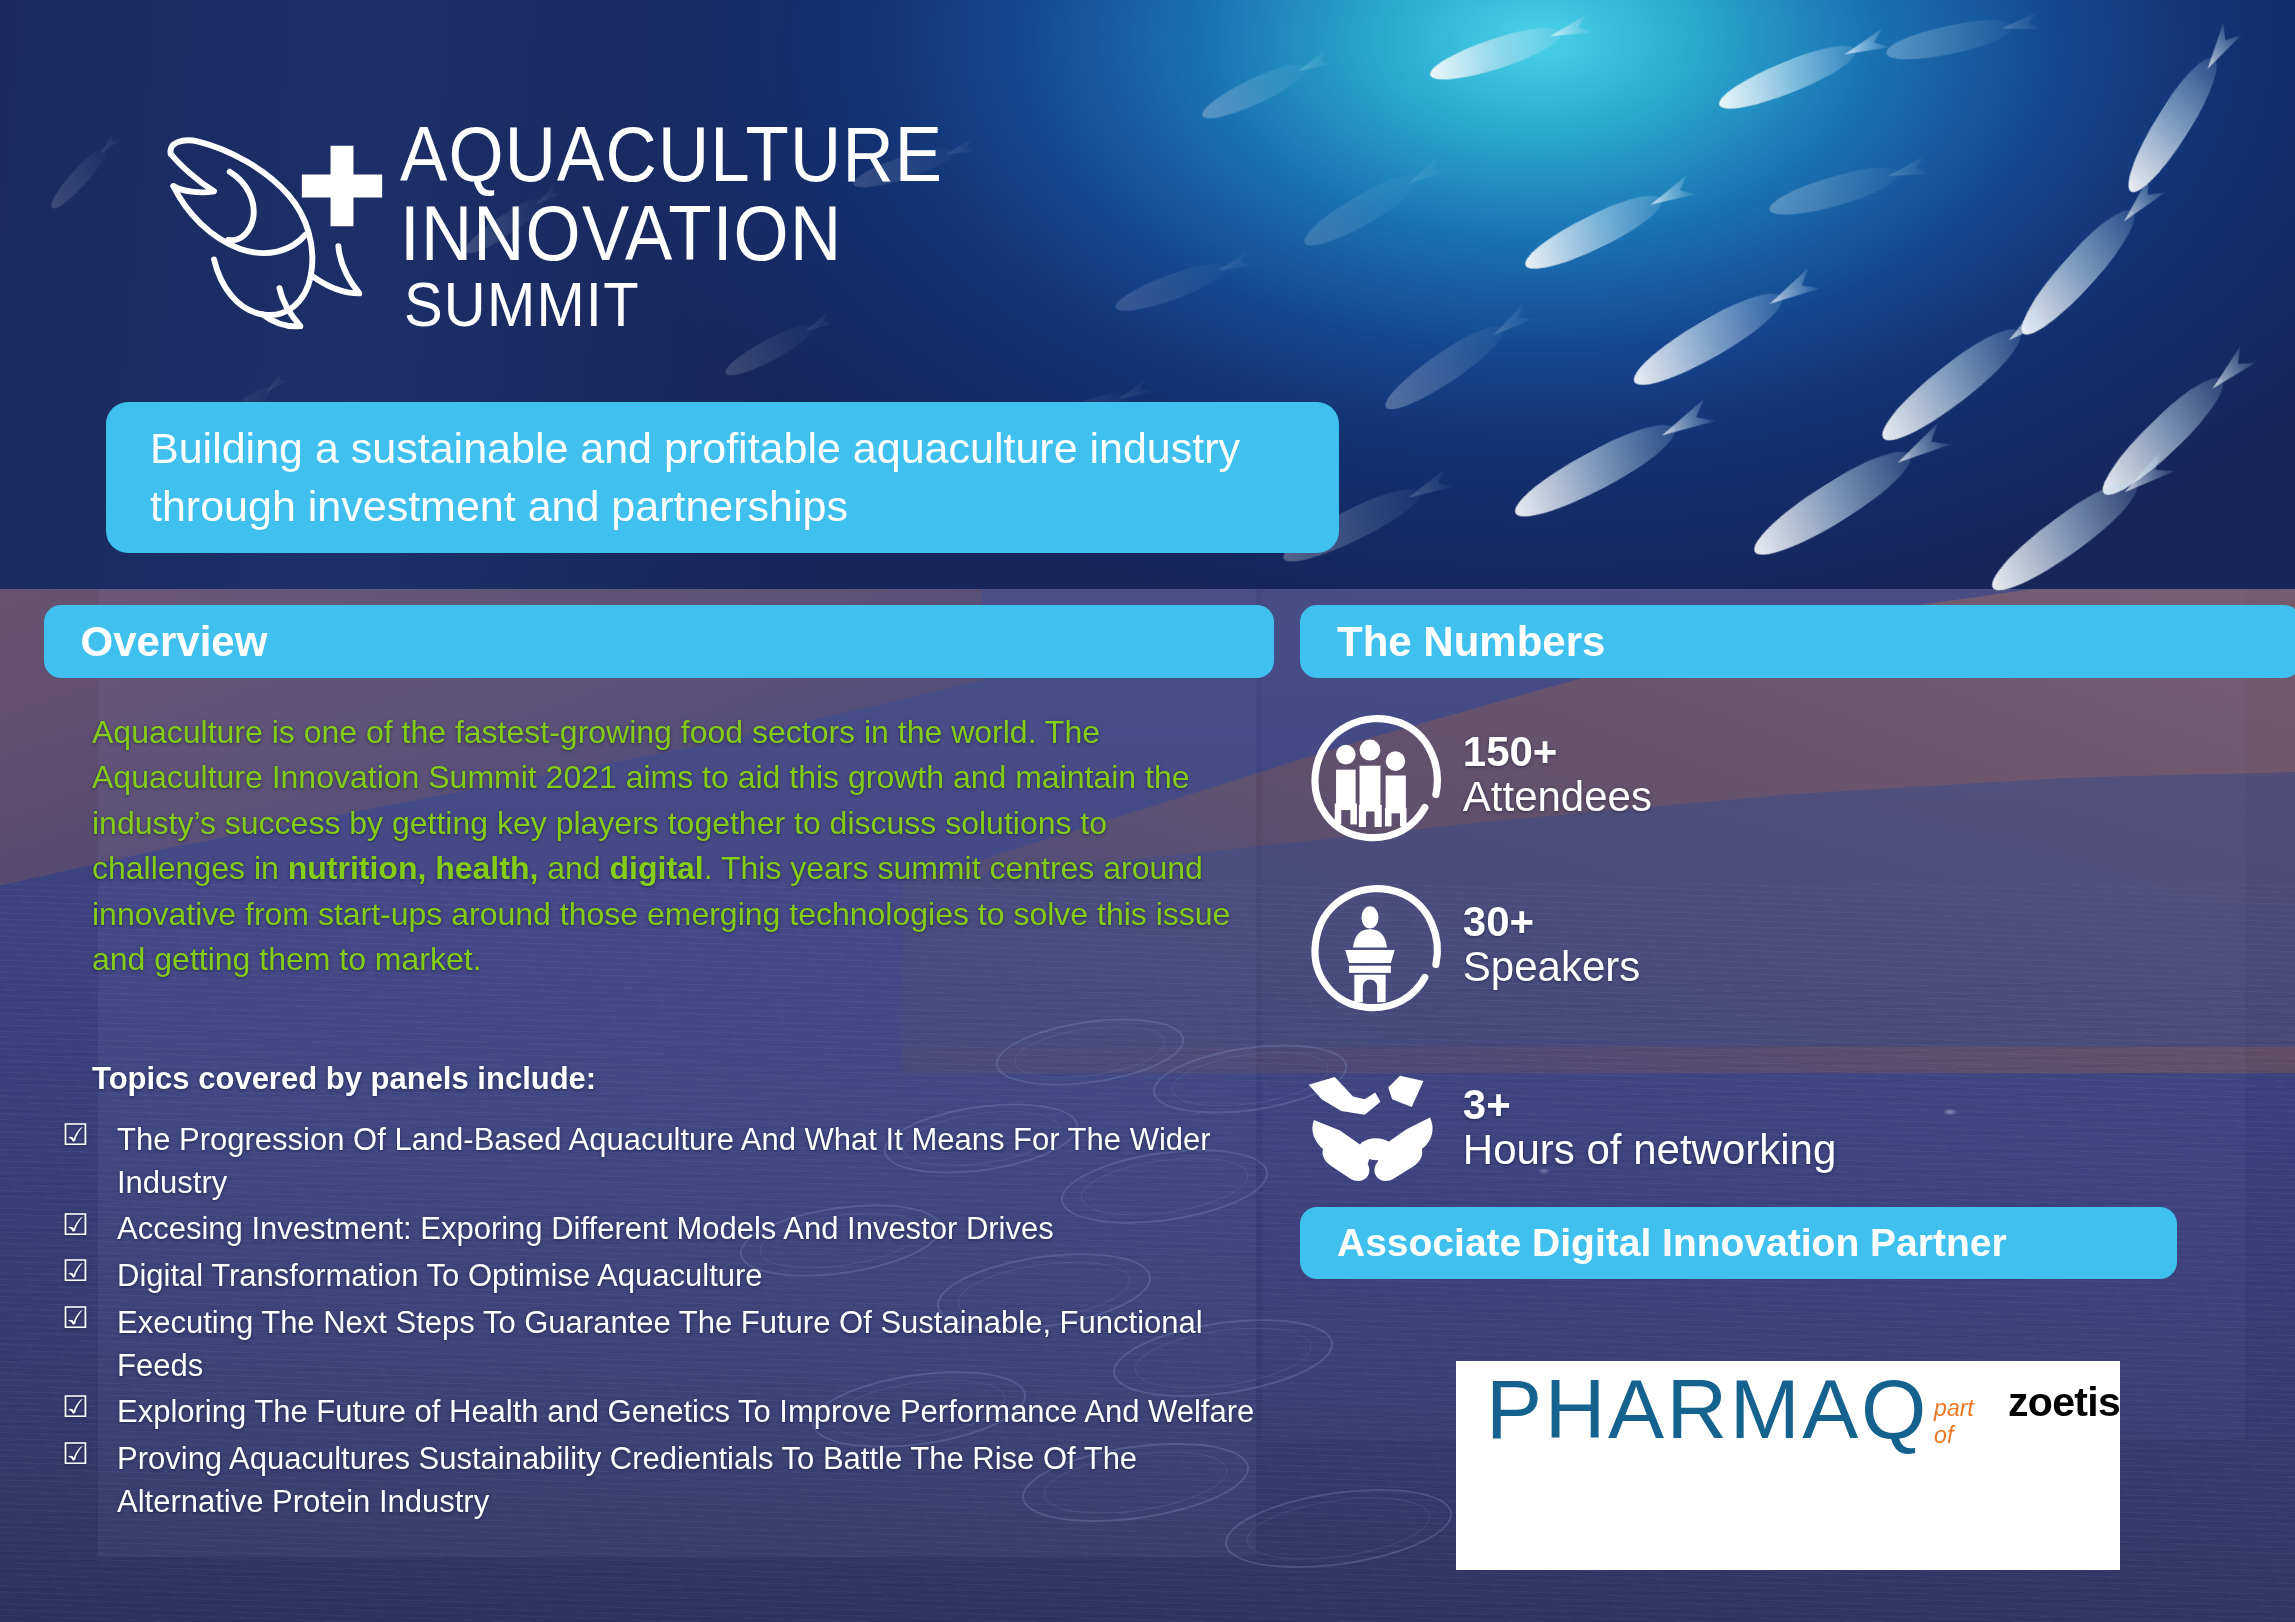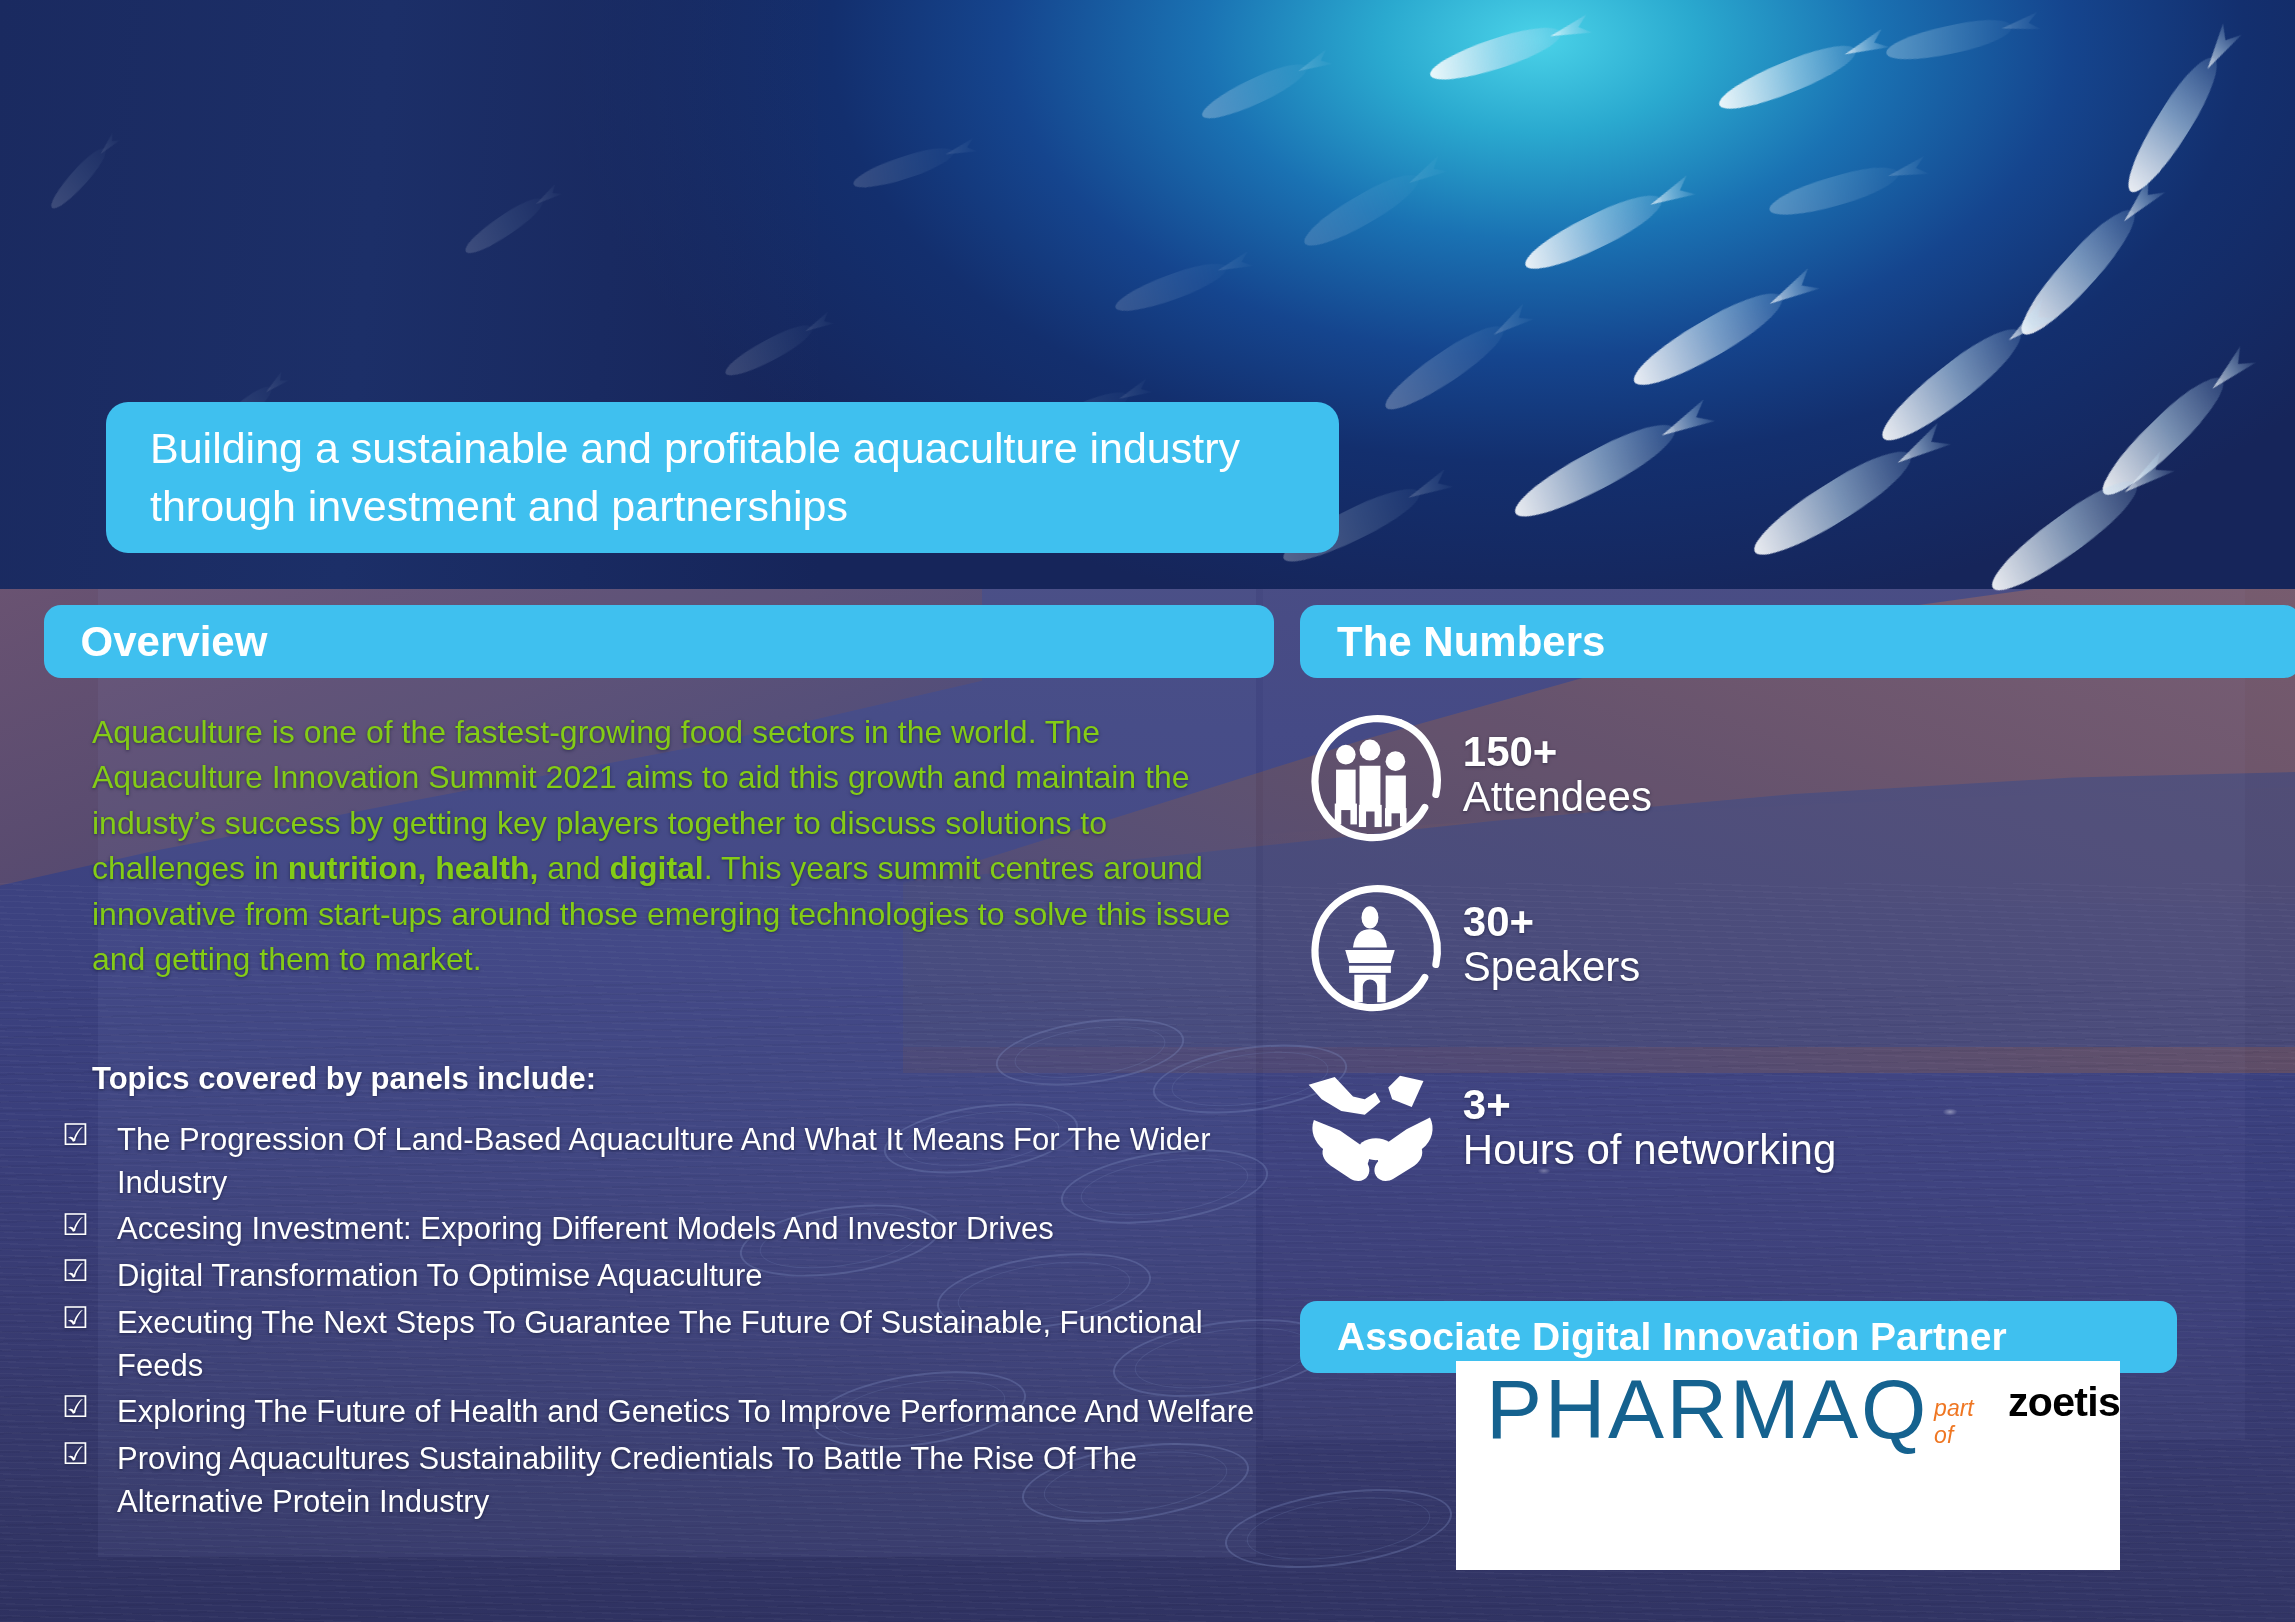--- a/index.html
+++ b/index.html
@@ -203,21 +203,21 @@
     padding: 0 37px;
     margin-left: 24px;
   }
   .pill span {
     color: #ffffff;
     font-weight: bold;
     font-size: 42px;
   }
   #pill-overview { left: 19.6px;   top: 605px;  width: 1230px; height: 73px; }
   #pill-numbers  { left: 1276px; top: 605px;  width: 1001px; height: 73px; }
-  #pill-partner  { left: 1276px; top: 1301px; width: 877px; height: 72px; }
+  #pill-partner  { left: 1276px; top: 1207px; width: 877px; height: 72px; }
   #pill-partner span { font-size: 39px; }
 
   
   .overview-body {
     position: absolute;
     left: 92px; top: 710px; width: 1152px;
   }
   .overview-body p {
     color: #84cc16;
     font-size: 32px;
@@ -368,20 +368,49 @@
   <div class="fish dim" style="left:1276px; top:510px; width:151px; height:31px; transform:rotate(-26deg);"></div>
   <div class="fish" style="left:1976px;  top:517px; width:177px; height:38px; transform:rotate(-36deg);"></div>
   <div class="fish dimmer" style="left:1112px; top:275px; width:118px; height:25px; transform:rotate(-20deg);"></div>
   <div class="fish dimmer" style="left:1021px; top:406px; width:111px; height:23.6px; transform:rotate(-24deg);"></div>
   <div class="fish dimmer" style="left:851px; top:157px; width:105px; height:22px; transform:rotate(-18deg);"></div>
   <div class="fish dimmer" style="left:720px; top:340px; width:98px; height:21px; transform:rotate(-28deg);"></div>
   <div class="fish dimmer" style="left:458px;  top:216px; width:92px; height:19.6px; transform:rotate(-34deg);"></div>
   <div class="fish dimmer" style="left:196px;  top:406px; width:85px; height:18.3px; transform:rotate(-40deg);"></div>
   <div class="fish dimmer" style="left:39px;   top:170px; width:79px; height:17px; transform:rotate(-48deg);"></div>
 
+  <div class="logo-block">
+    <div class="logo-mark">
+      <svg viewBox="0 0 360 330" width="236" height="216" aria-hidden="true">
+        <g fill="none" stroke="#ffffff" stroke-width="9" stroke-linecap="round" stroke-linejoin="round">
+
+          <path d="M30 55 C 26 38, 48 30, 72 36 C 120 48, 175 78, 210 118
+                   C 238 150, 252 196, 244 240
+                   C 236 284, 204 306, 170 300
+                   C 132 294, 106 258, 96 216"></path>
+          <path d="M30 55 C 44 72, 70 96, 96 112 C 74 116, 48 112, 34 104"></path>
+          <path d="M34 104 C 54 146, 92 184, 136 200 C 176 214, 214 204, 236 178"></path>
+
+          <path d="M120 82 C 146 98, 160 126, 156 152 C 152 176, 134 190, 118 186"></path>
+
+          <path d="M170 300 C 186 312, 206 320, 228 318 C 212 300, 200 280, 196 260"></path>
+          <path d="M244 240 C 266 256, 292 268, 318 268 C 300 246, 288 220, 286 196"></path>
+        </g>
+      </svg>
+      
+      <svg viewBox="0 0 120 120" width="86" height="86" style="position:absolute; left:148px; top:25px;" aria-hidden="true">
+        <path d="M44 4 H76 V44 H116 V76 H76 V116 H44 V76 H4 V44 H44 Z" fill="#ffffff"></path>
+      </svg>
+    </div>
+    <div class="logo-words">
+      <div class="logo-l1">AQUACULTURE</div>
+      <div class="logo-l2">INNOVATION</div>
+      <div class="logo-l3">SUMMIT</div>
+    </div>
+  </div>
 
   <div class="tagline">
     <span>Building a sustainable and profitable aquaculture industry through investment and partnerships</span>
   </div>
 
   <div class="panel-tint-left"></div>
   <div class="panel-tint-right"></div>
 
   <div class="pill" id="pill-overview">
     <span>Overview</span>

